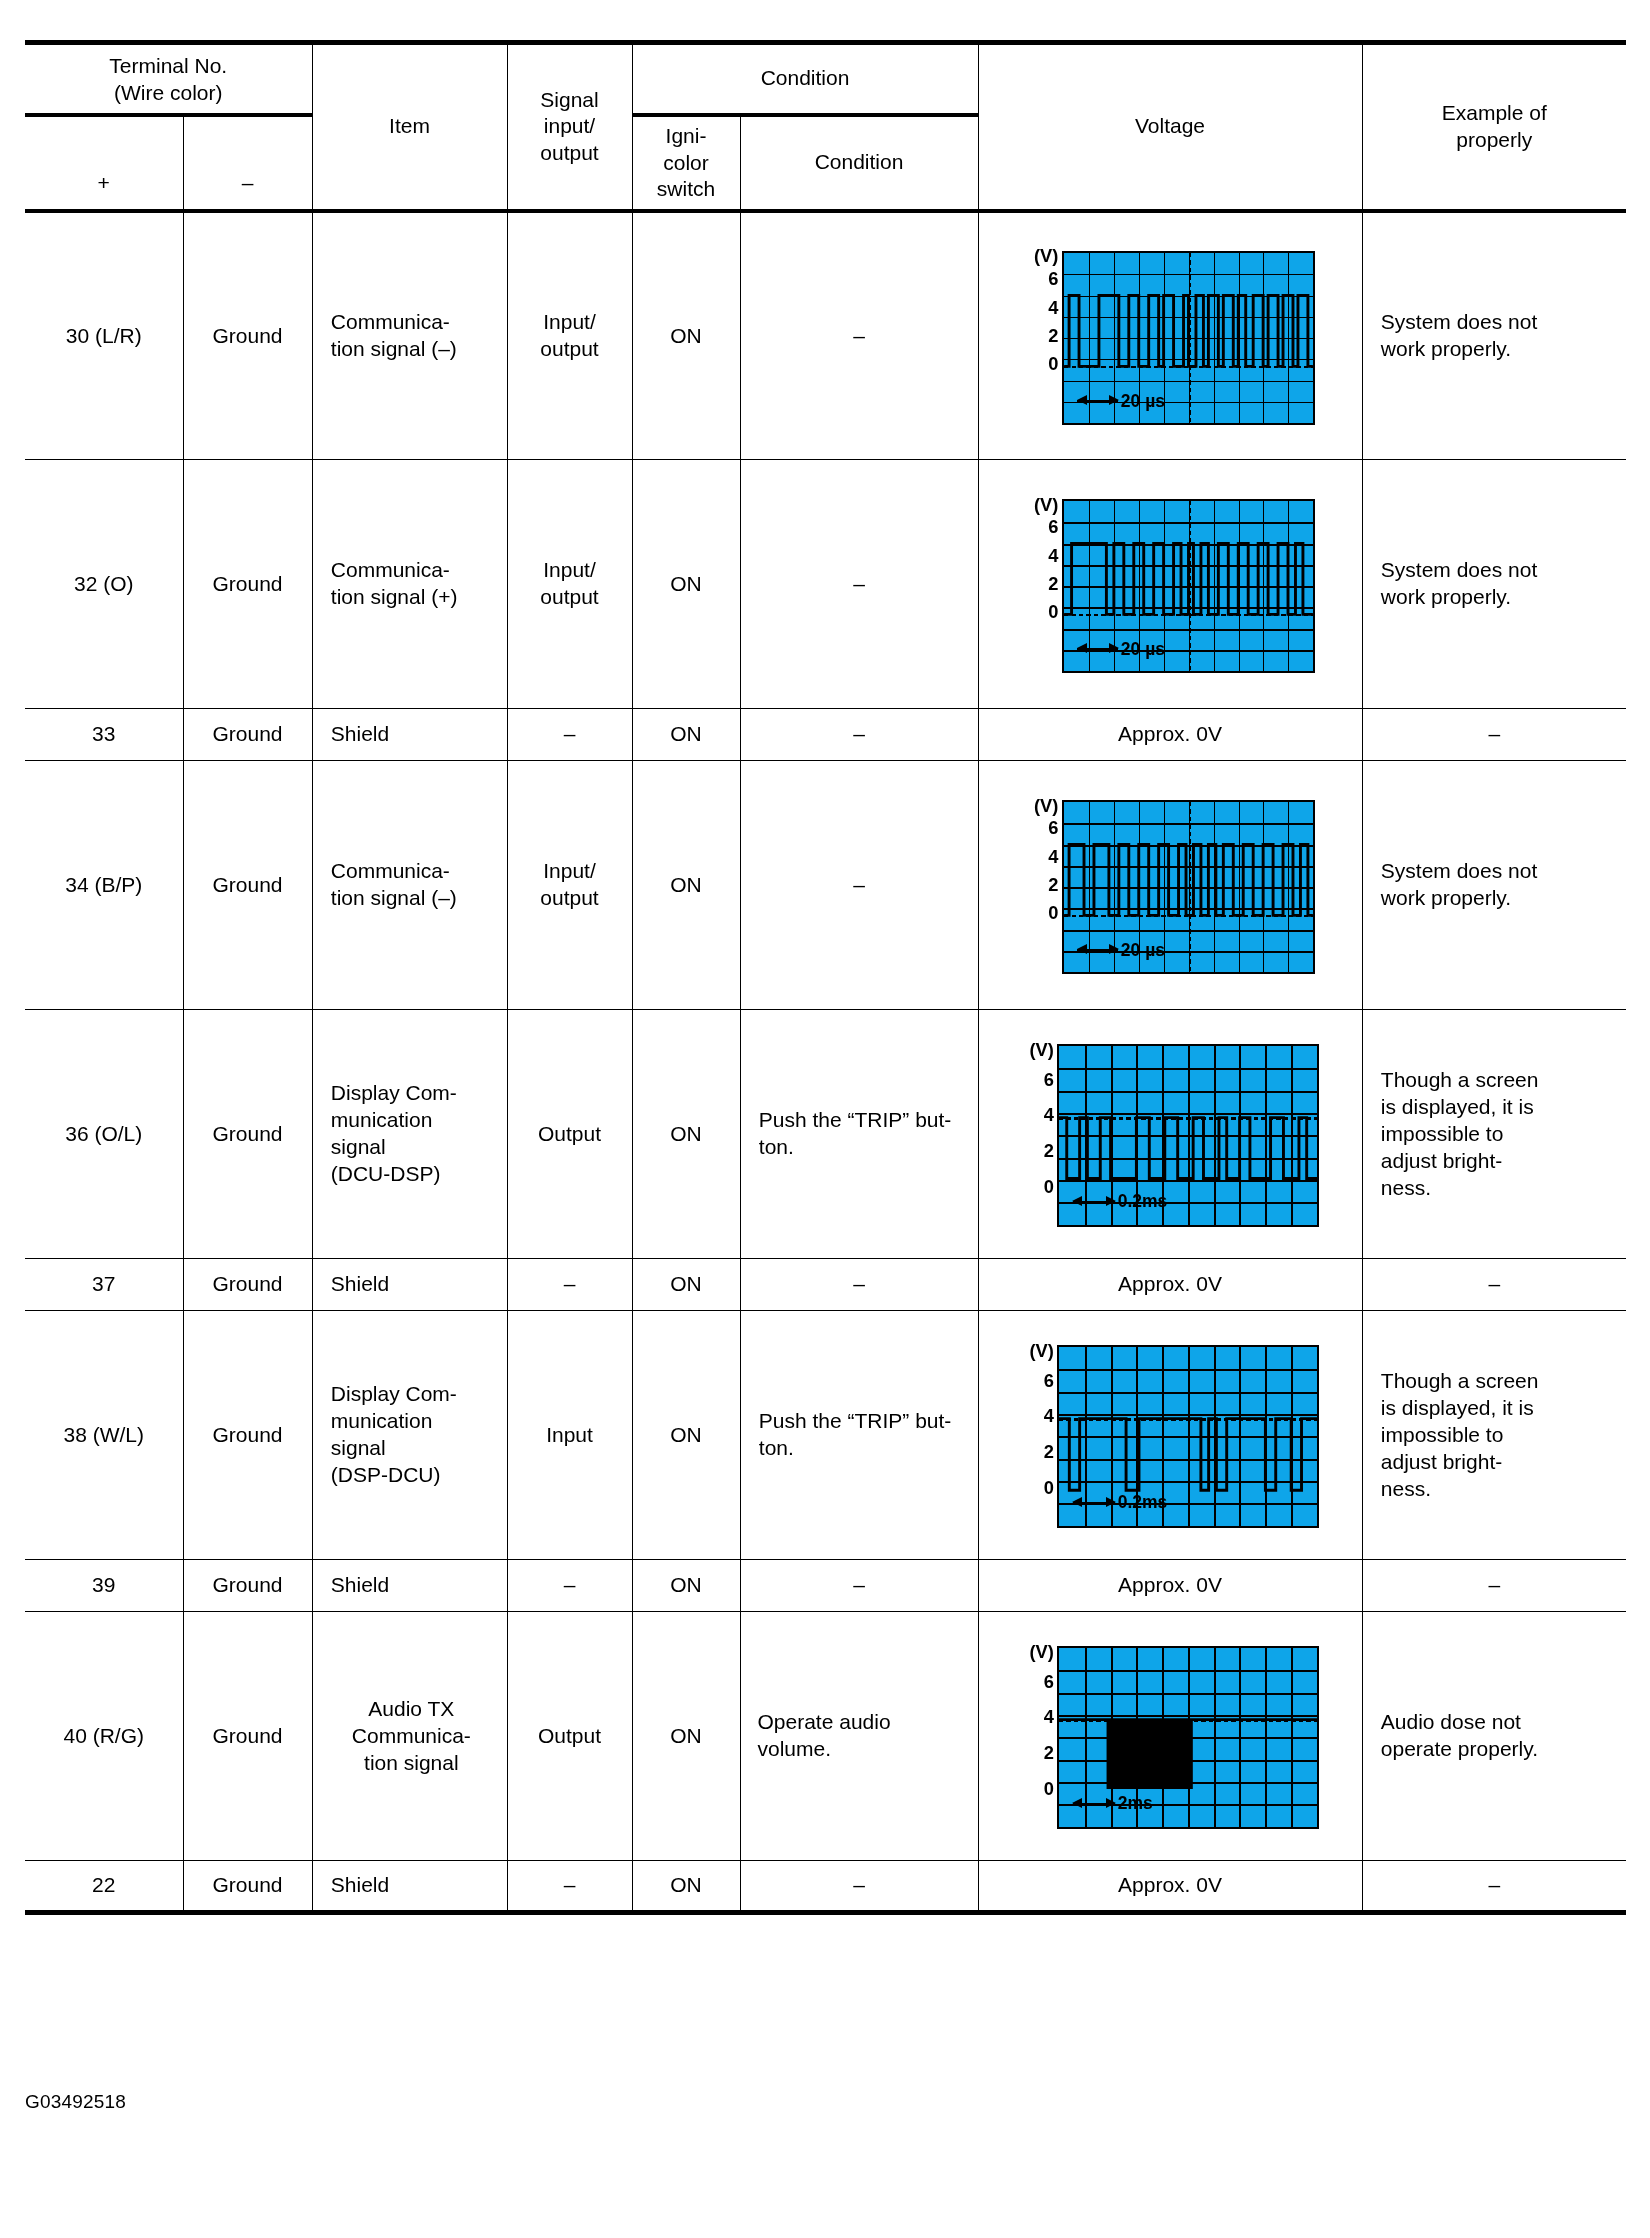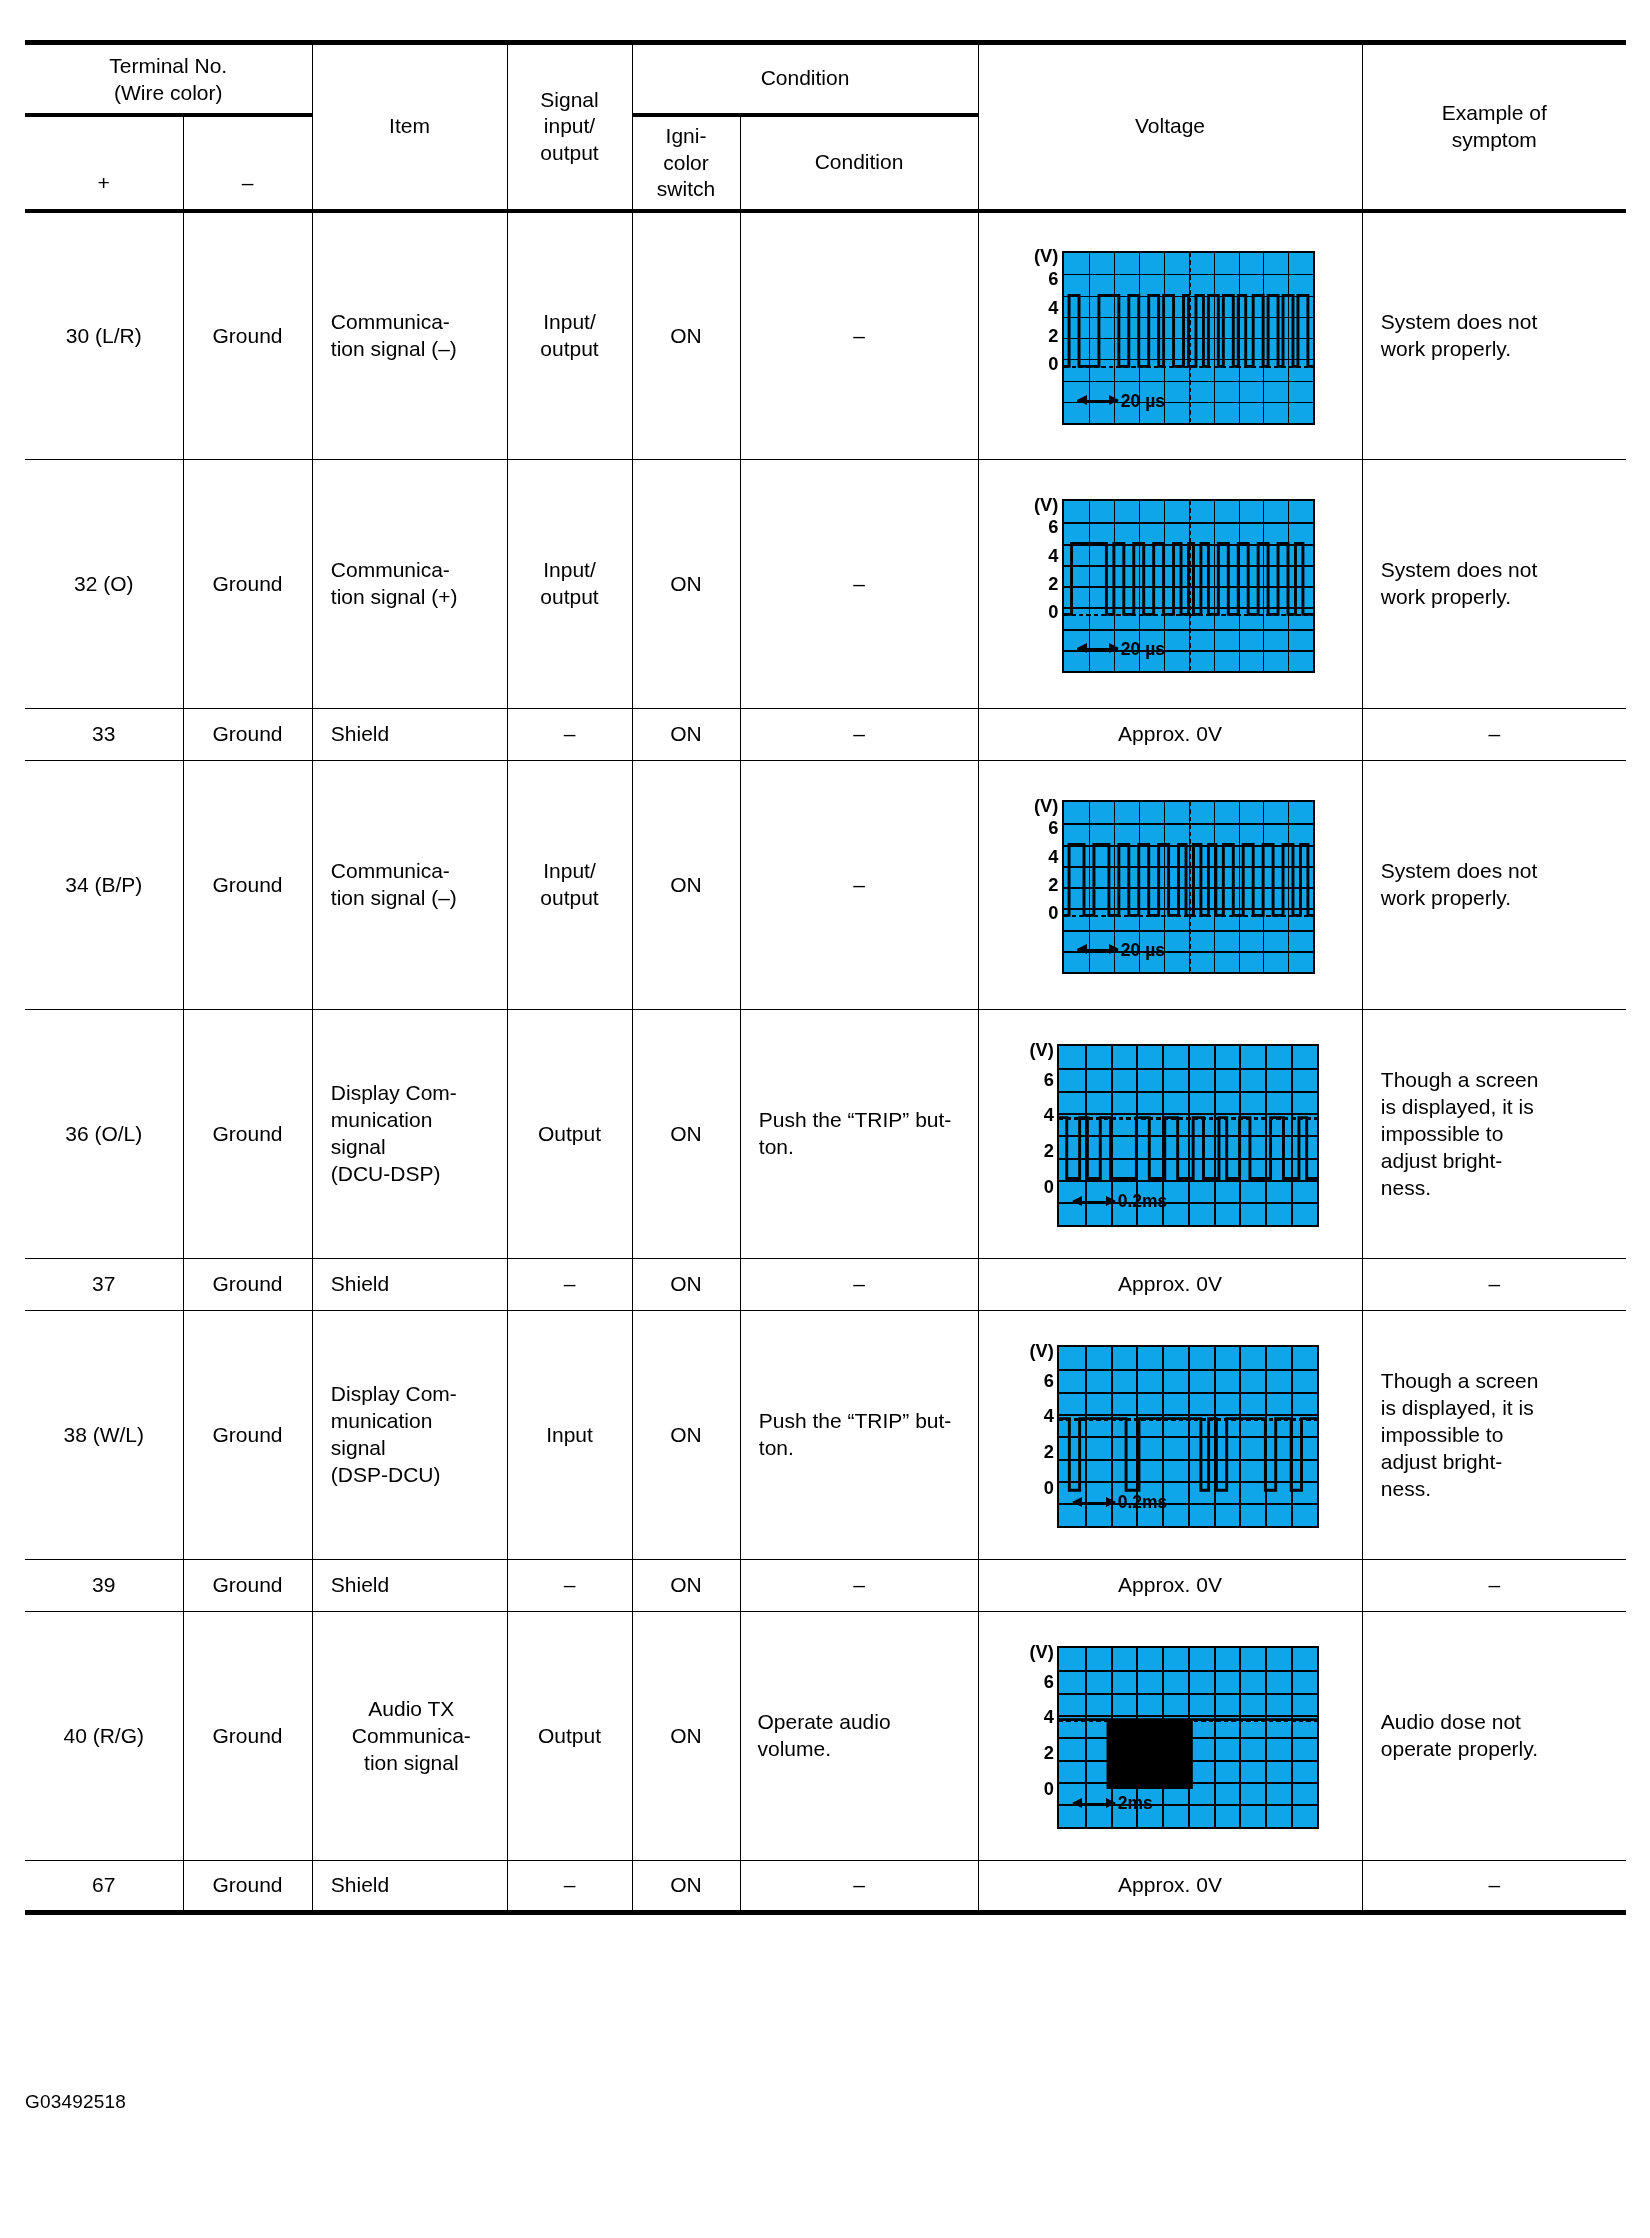--- a/index.html
+++ b/index.html
@@ -134,21 +134,21 @@
           <div>Signal</div>
           <div>input/</div>
           <div>output</div>
         </th>
         <th colspan="2" style="height:70px;border-bottom:4.2px solid #000;">
           <span>Condition</span>
         </th>
         <th rowspan="3"><span>Voltage</span></th>
         <th rowspan="3">
           <div>Example of</div>
-          <div>symptom</div>
+          <div>properly</div>
         </th>
       </tr>
       <tr>
         <th rowspan="2" style="vertical-align:bottom;padding-bottom:11.6px;">
           <span>+</span>
         </th>
         <th rowspan="2" style="vertical-align:bottom;padding-bottom:11.6px;">
           <span>–</span>
         </th>
         <th rowspan="2" style="line-height:1.25;margin-left:16px;">
@@ -638,21 +638,21 @@
               </div>
             </div>
           </td>
           <td style="text-align:left;padding-left:18.3px;">
             <div>Audio dose not</div>
             <div>operate properly.</div>
           </td>
         </tr>
         <tr class="short">
           <td>
-            <div>67</div>
+            <div>22</div>
           </td>
           <td>
             <div>Ground</div>
           </td>
           <td style="text-align:left;padding-left:18.3px;">
             <div>Shield</div>
           </td>
           <td>
             <div>–</div>
           </td>

